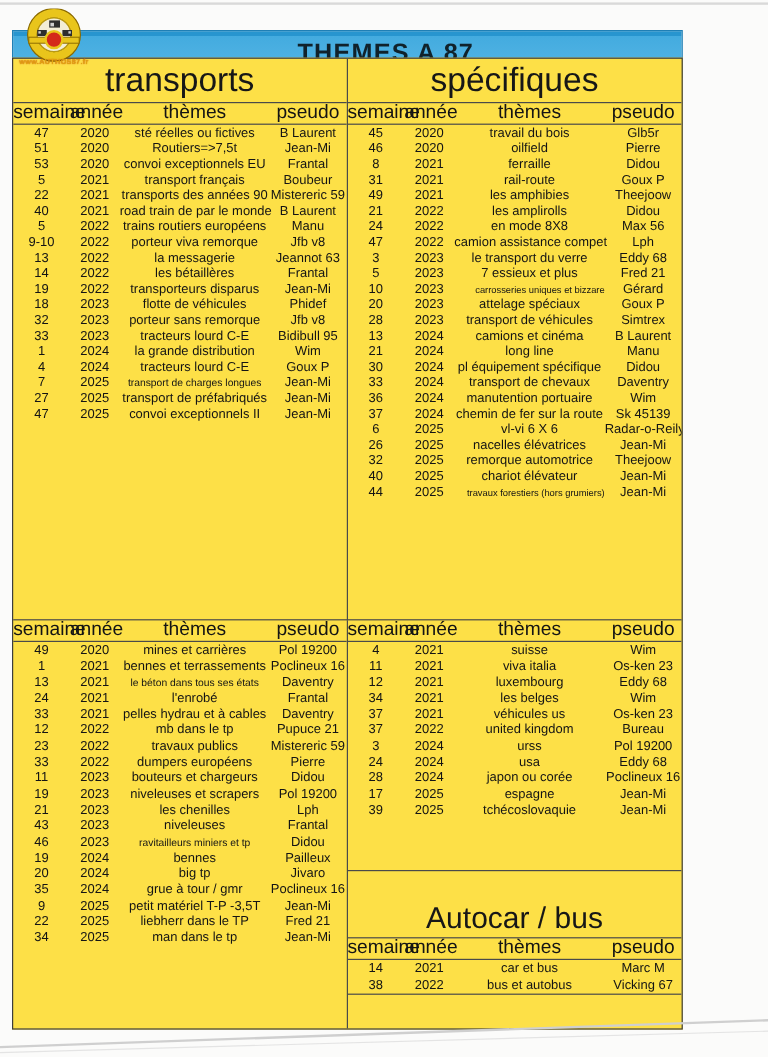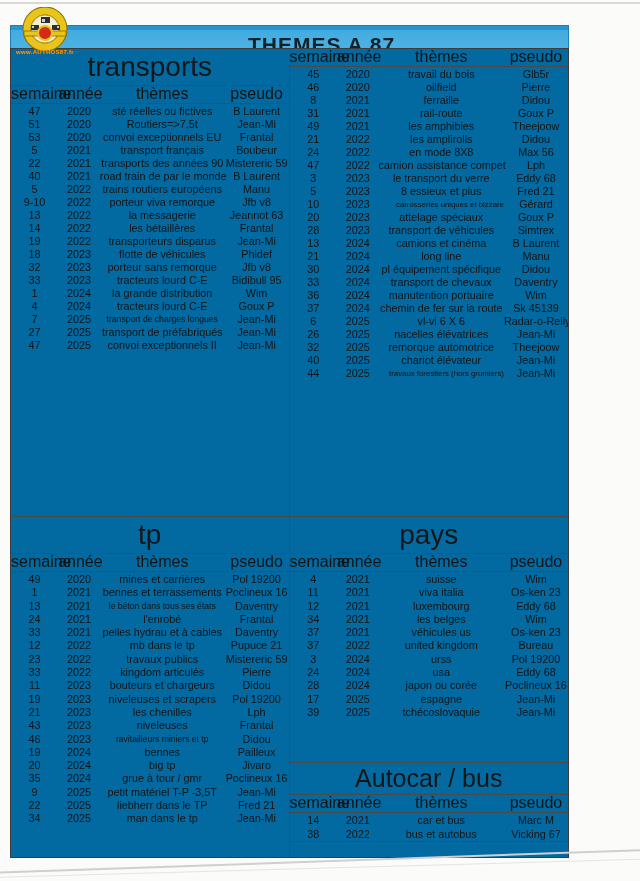--- a/index.html
+++ b/index.html
@@ -25,21 +25,21 @@
   }
   .logo{position:absolute;left:12px;top:7px;width:66px;height:46px;z-index:3;}
   .logo-text{
     position:absolute;left:0;bottom:-2px;width:100%;text-align:center;
     font-size:6px;font-weight:bold;color:#e2a80e;text-shadow:0 0 1px #c43018;letter-spacing:.3px;
   }
 
   
   .frame{
     position:absolute;left:10px;top:48px;width:557px;height:808px;
-    border:1px solid #3c3c3c;background:#0369a1;
+    border:1px solid #3c3c3c;background:#fde047;
     display:grid;grid-template-columns:1fr 1fr;grid-template-rows:468px 340px;
   }
   .cellbox{overflow:hidden;}
   .cellbox.left{border-right:1px solid #4a4a4a;}
   .cellbox.top{border-bottom:1px solid #4a4a4a;}
 
   .section-title{
     height:36px;line-height:35px;text-align:center;font-size:28px;font-weight:400;
     border-bottom:1px solid #4a4a4a;color:#171717;
   }
@@ -47,21 +47,21 @@
   .cell{text-align:center;white-space:nowrap;}
   .c0{width:17%;}.c1{width:15%;}.c2{width:45%;}.c3{width:23%;}
   .row{display:flex;height:13px;line-height:13px;font-size:10.8px;}
   .bottom .row{height:13.3px;line-height:13.3px;}
   .rows{padding-top:1px;}
   .cell.shrink{font-size:8.6px;}
   .cell.shrink2{font-size:7.8px;text-align:right;}
 
   
   .subbox{margin-top:43px;border-top:1px solid #4a4a4a;border-bottom:1px solid #4a4a4a;}
-  .subbox .section-title{height:31px;line-height:30px;font-size:25px;}
+  .subbox .section-title{height:31px;line-height:30px;font-size:25px;margin-top:24px;}
 </style>
 </head>
 <body>
 
 <div class="scan-top"></div>
 
 <div class="band">
   <div class="band-title">THEMES A 87</div>
 </div>
 
@@ -209,20 +209,21 @@
         <div class="row">
           <div class="cell c0">47</div>
           <div class="cell c1">2025</div>
           <div class="cell c2">convoi exceptionnels II</div>
           <div class="cell c3">Jean-Mi</div>
         </div>
       </div>
   </div>
 
   <div class="cellbox top">
+    <div class="section-title">spécifiques</div>
     <div class="cols-header">
         <div class="cell c0">semaine</div>
         <div class="cell c1">année</div>
         <div class="cell c2">thèmes</div>
         <div class="cell c3">pseudo</div>
       </div>
     <div class="rows">
         <div class="row">
           <div class="cell c0">45</div>
           <div class="cell c1">2020</div>
@@ -273,21 +274,21 @@
         </div>
         <div class="row">
           <div class="cell c0">3</div>
           <div class="cell c1">2023</div>
           <div class="cell c2">le transport du verre</div>
           <div class="cell c3">Eddy 68</div>
         </div>
         <div class="row">
           <div class="cell c0">5</div>
           <div class="cell c1">2023</div>
-          <div class="cell c2">8 essieux et plus</div>
+          <div class="cell c2">7 essieux et plus</div>
           <div class="cell c3">Fred 21</div>
         </div>
         <div class="row">
           <div class="cell c0">10</div>
           <div class="cell c1">2023</div>
           <div class="cell c2 shrink2">carrosseries uniques et bizzare</div>
           <div class="cell c3">Gérard</div>
         </div>
         <div class="row">
           <div class="cell c0">20</div>
@@ -364,21 +365,20 @@
         <div class="row">
           <div class="cell c0">44</div>
           <div class="cell c1">2025</div>
           <div class="cell c2 shrink2">travaux forestiers (hors grumiers)</div>
           <div class="cell c3">Jean-Mi</div>
         </div>
       </div>
   </div>
 
   <div class="cellbox left bottom">
-    <div class="section-title">tp</div>
     <div class="cols-header">
         <div class="cell c0">semaine</div>
         <div class="cell c1">année</div>
         <div class="cell c2">thèmes</div>
         <div class="cell c3">pseudo</div>
       </div>
     <div class="rows">
         <div class="row">
           <div class="cell c0">49</div>
           <div class="cell c1">2020</div>
@@ -417,21 +417,21 @@
         </div>
         <div class="row">
           <div class="cell c0">23</div>
           <div class="cell c1">2022</div>
           <div class="cell c2">travaux publics</div>
           <div class="cell c3">Mistereric 59</div>
         </div>
         <div class="row">
           <div class="cell c0">33</div>
           <div class="cell c1">2022</div>
-          <div class="cell c2">kingdom articulés</div>
+          <div class="cell c2">dumpers européens</div>
           <div class="cell c3">Pierre</div>
         </div>
         <div class="row">
           <div class="cell c0">11</div>
           <div class="cell c1">2023</div>
           <div class="cell c2">bouteurs et chargeurs</div>
           <div class="cell c3">Didou</div>
         </div>
         <div class="row">
           <div class="cell c0">19</div>
@@ -491,21 +491,20 @@
           <div class="cell c0">34</div>
           <div class="cell c1">2025</div>
           <div class="cell c2">man dans le tp</div>
           <div class="cell c3">Jean-Mi</div>
         </div>
       </div>
   </div>
 
   <div class="cellbox bottom">
     <div>
-      <div class="section-title">pays</div>
       <div class="cols-header">
           <div class="cell c0">semaine</div>
           <div class="cell c1">année</div>
           <div class="cell c2">thèmes</div>
           <div class="cell c3">pseudo</div>
         </div>
       <div class="rows">
           <div class="row">
             <div class="cell c0">4</div>
             <div class="cell c1">2021</div>

